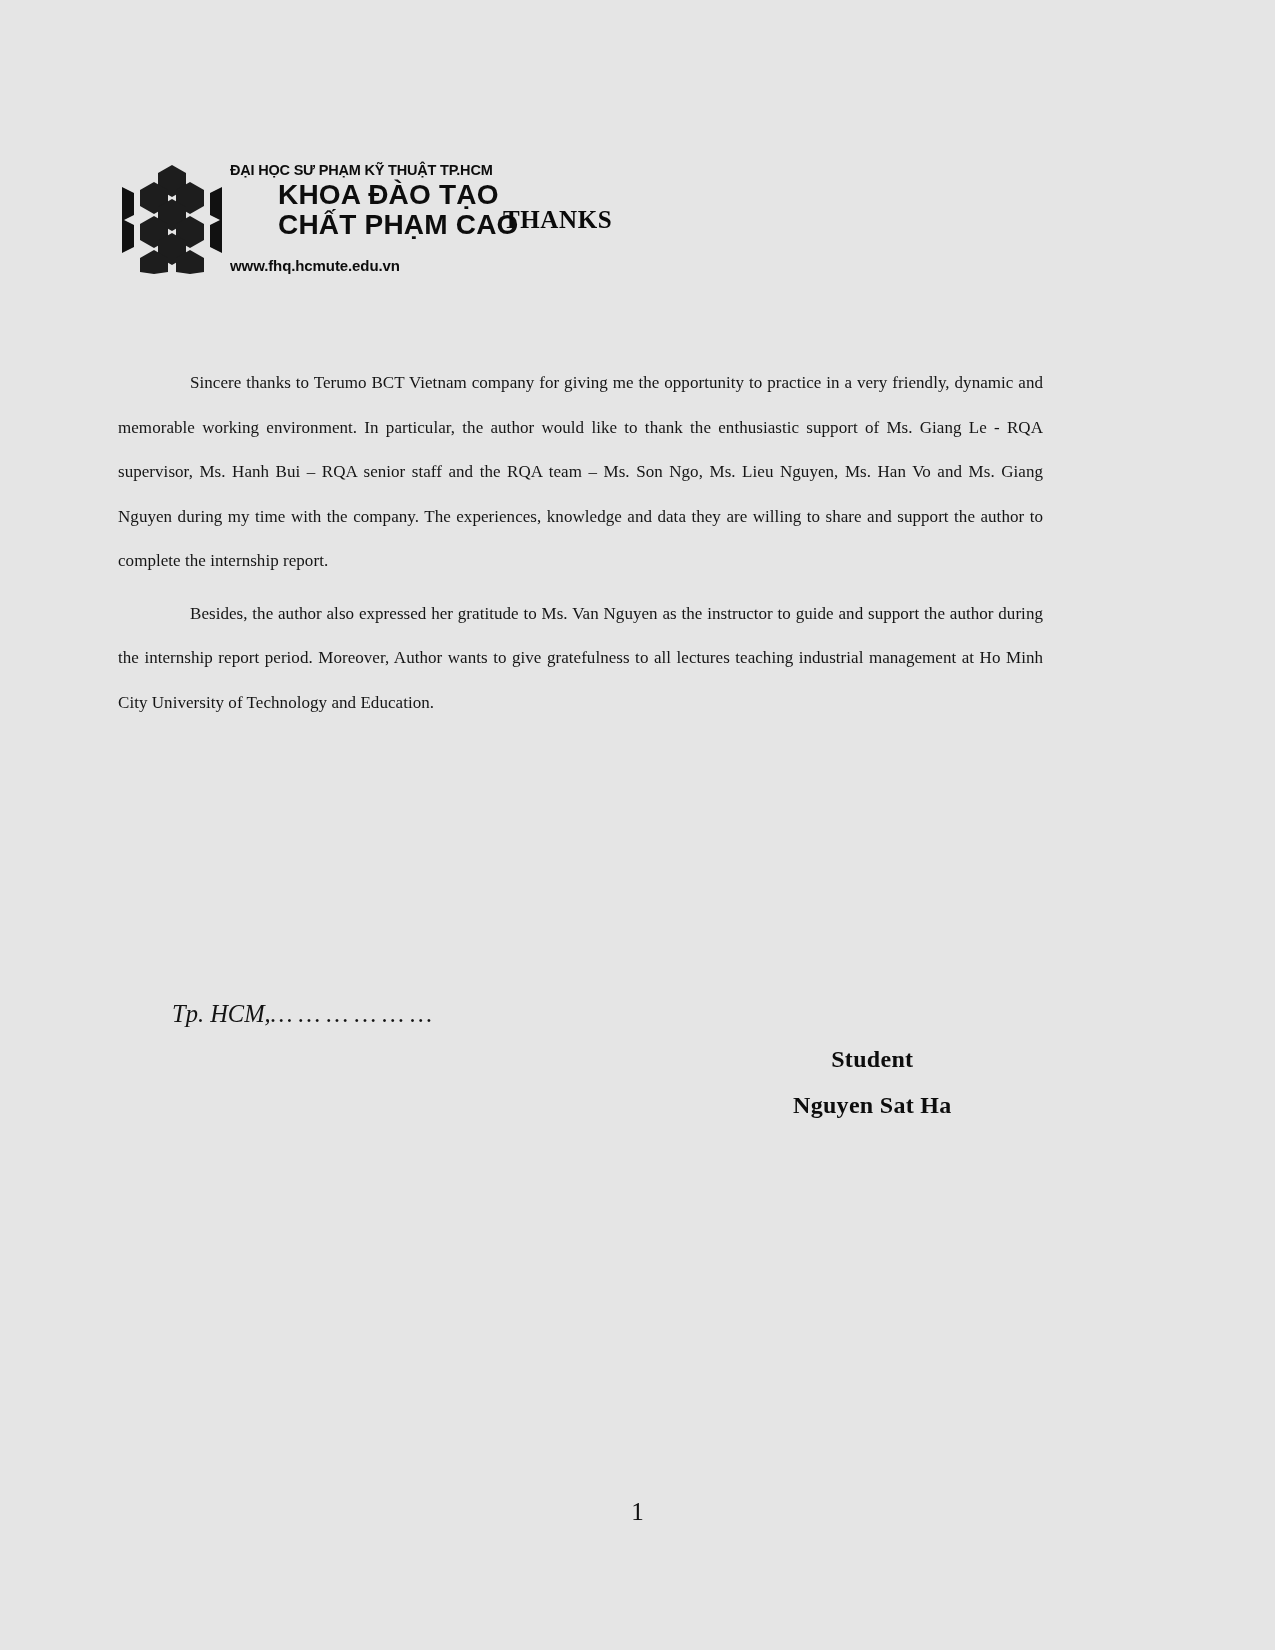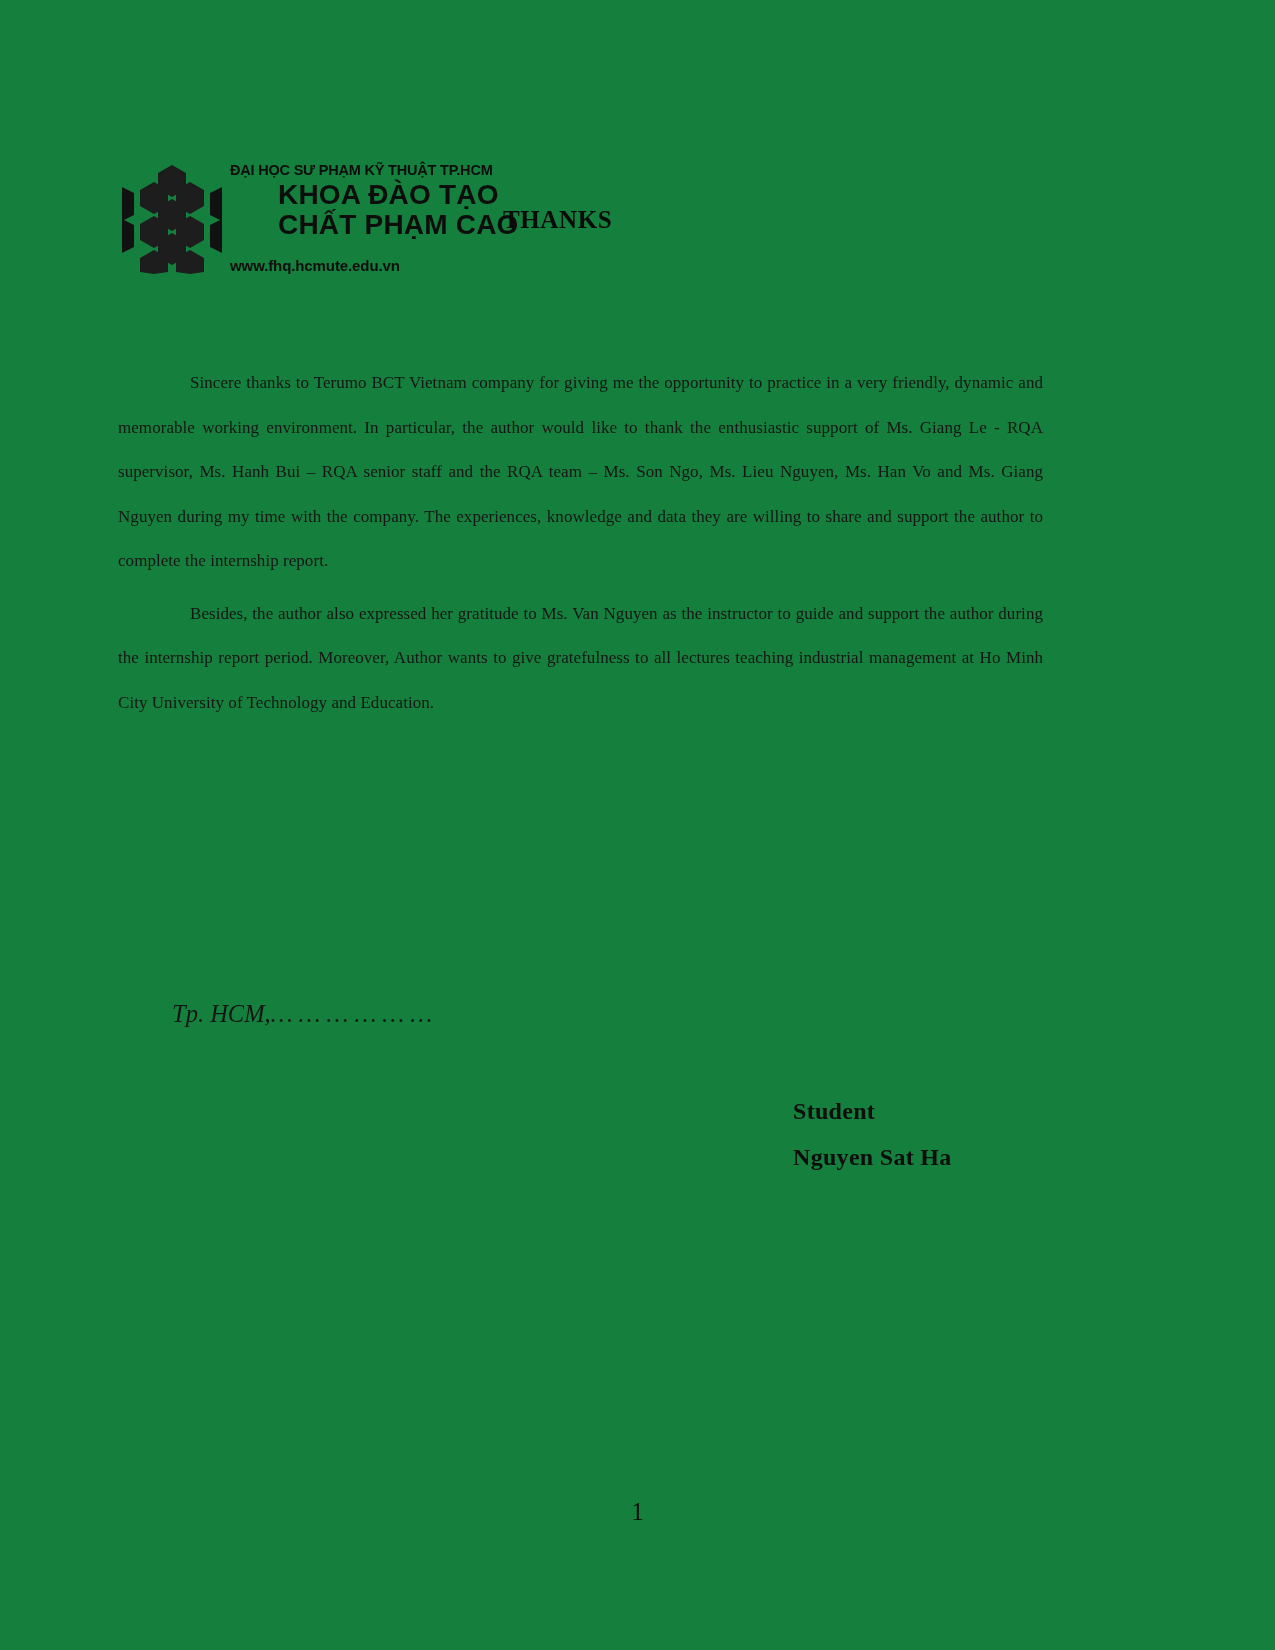--- a/index.html
+++ b/index.html
@@ -13,21 +13,21 @@
     height: 1650px;
     position: relative;
     font-family: "Liberation Serif", "DejaVu Serif", serif;
     color: #141414;
     overflow: hidden;
   }
 
   .page {
     position: absolute;
     inset: 0;
-    background: #15803d;
+    background: #e5e5e5;
   }
 
   
   .header {
     position: absolute;
     left: 120px;
     top: 162px;
     width: 800px;
     height: 125px;
   }
@@ -119,22 +119,22 @@
     top: 1000px;
     font-size: 24.5px;
     font-style: italic;
     color: #141414;
     white-space: nowrap;
   }
 
   .signature {
     position: absolute;
     left: 793px;
-    top: 1088px;
-    text-align: left;
+    top: 1036px;
+    text-align: center;
   }
 
   .sig-role,
   .sig-name {
     font-size: 24px;
     font-weight: 700;
     line-height: 46px;
     color: #0d0d0d;
     white-space: nowrap;
     letter-spacing: 0.3px;

